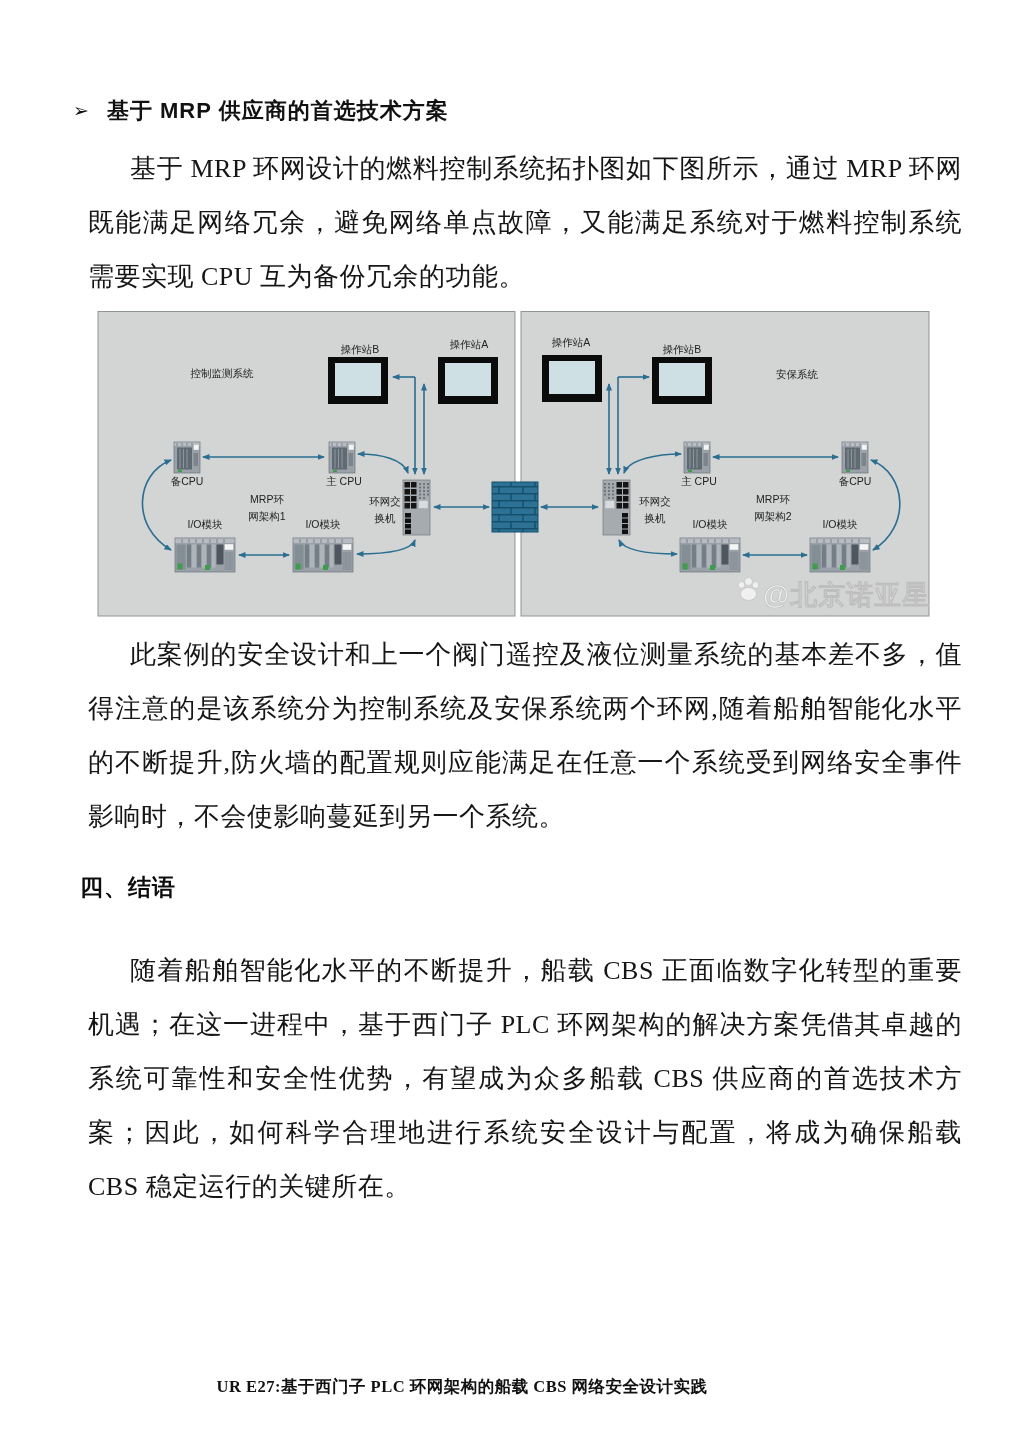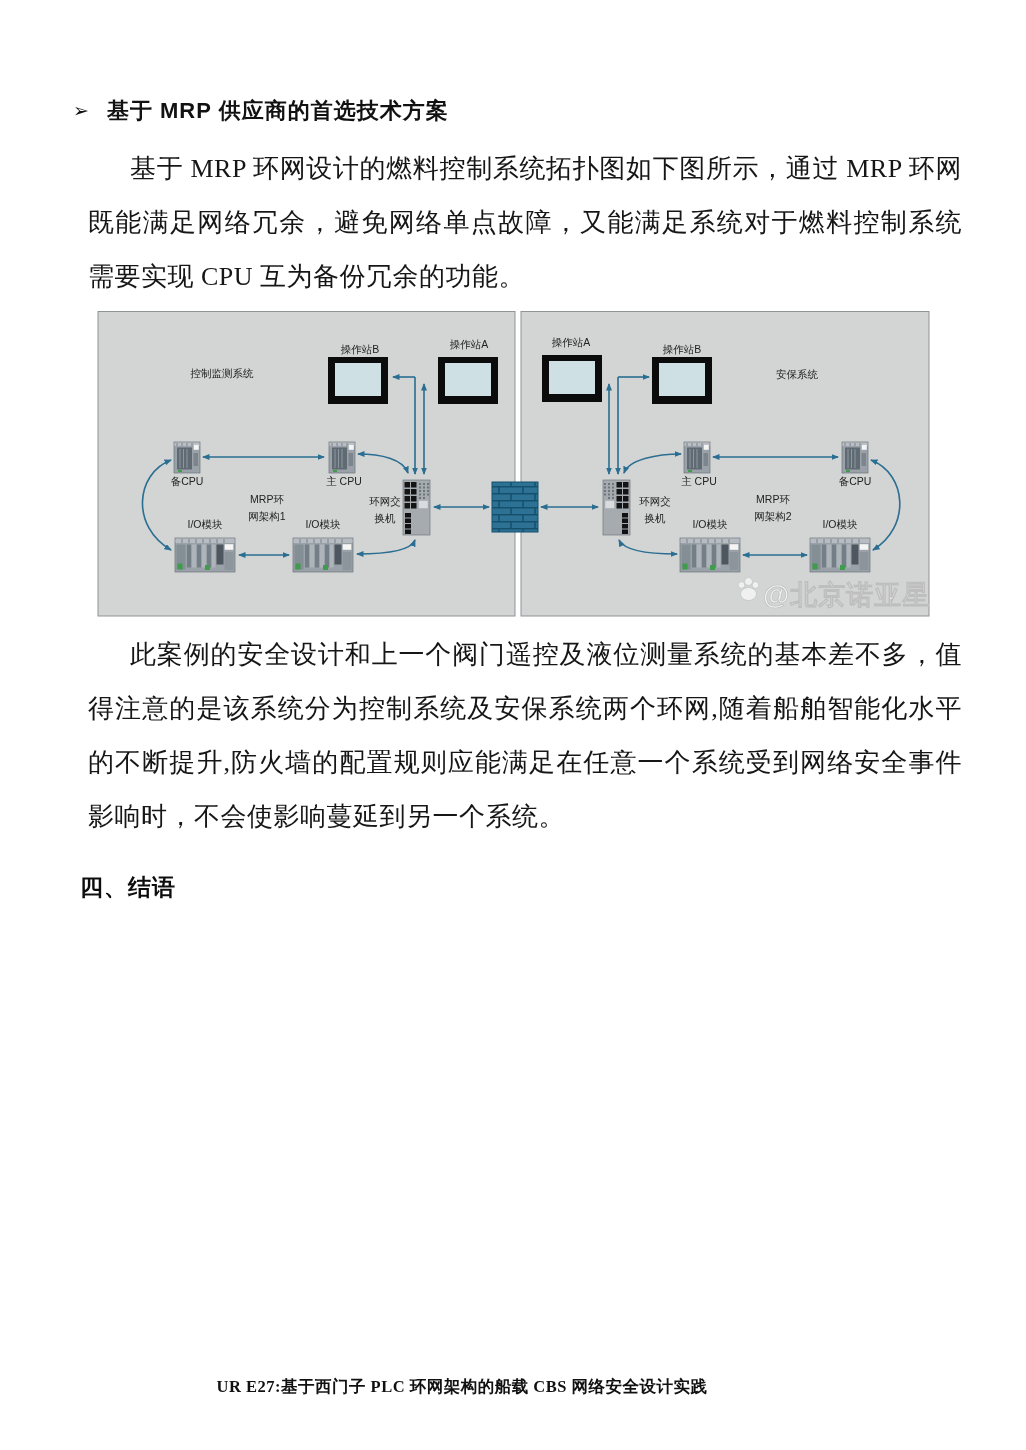--- a/index.html
+++ b/index.html
@@ -226,16 +226,17 @@
       </g>
       <text class="wmtext" x="26" y="29">@北京诺亚星辰</text>
     </g>
   </svg>
   </div>
 
   <p class="para p2">此案例的安全设计和上一个阀门遥控及液位测量系统的基本差不多，值得注意的是该系统分为控制系统及安保系统两个环网,随着船舶智能化水平的不断提升,防火墙的配置规则应能满足在任意一个系统受到网络安全事件影响时，不会使影响蔓延到另一个系统。</p>
 
   <div class="h2">四、结语</div>
 
+  <p class="para p3">随着船舶智能化水平的不断提升，船载 CBS 正面临数字化转型的重要机遇；在这一进程中，基于西门子 PLC 环网架构的解决方案凭借其卓越的系统可靠性和安全性优势，有望成为众多船载 CBS 供应商的首选技术方案；因此，如何科学合理地进行系统安全设计与配置，将成为确保船载 CBS 稳定运行的关键所在。</p>
 
   <div class="footer">UR E27:基于西门子 PLC 环网架构的船载 CBS 网络安全设计实践</div>
 
 </div>
 
 </body></html>

